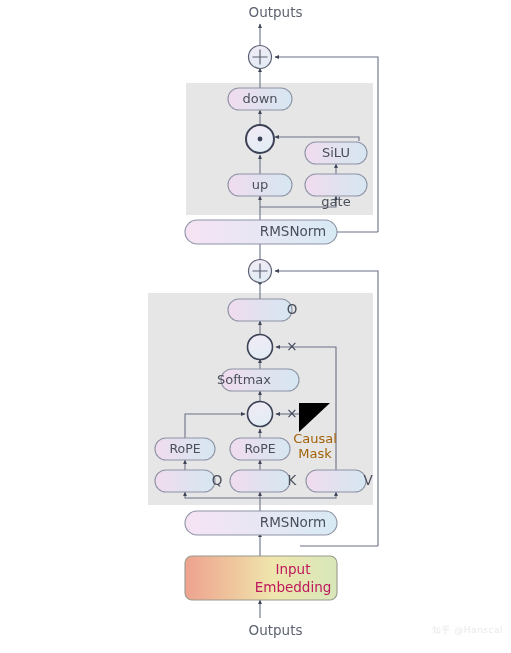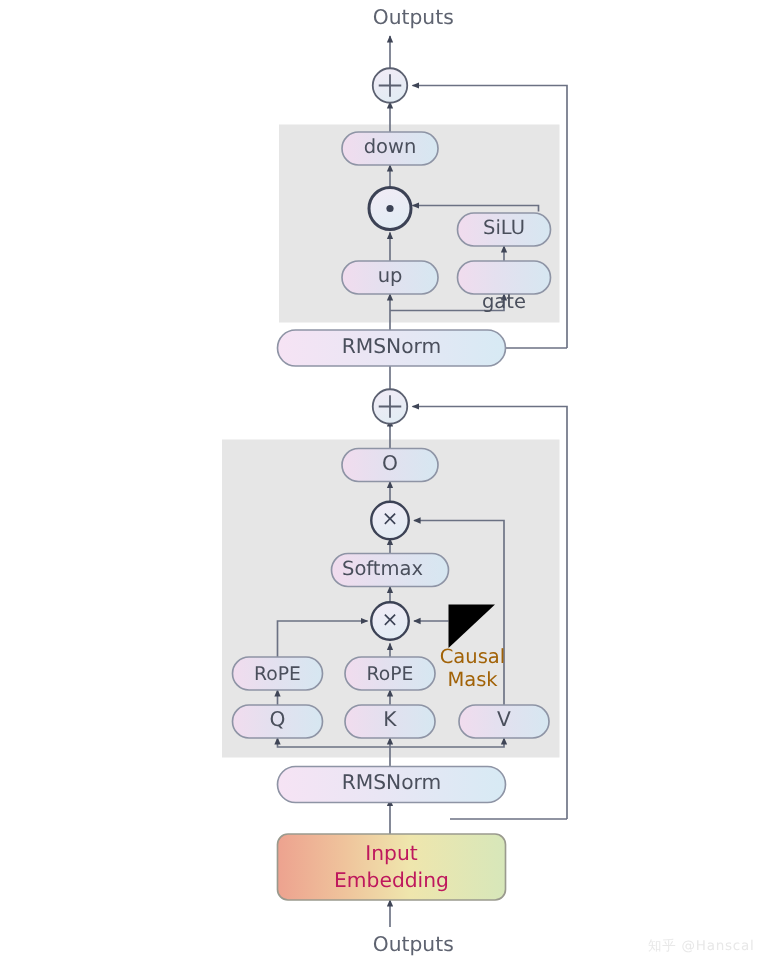--- a/index.html
+++ b/index.html
@@ -17,21 +17,21 @@
   .watermark{
     position:absolute;right:8px;bottom:16px;font-size:9px;
     color:#e8e8e8;letter-spacing:.5px;
   }
   .node-text{
     position:absolute;display:flex;align-items:center;justify-content:center;
     color:#4a4f5c;font-size:13px;pointer-events:none;white-space:pre;
     text-align:center;line-height:1.15;
   }
   .node-text.sm{font-size:12.5px;}
-  .node-text.big{font-size:13.5px;}
+  .node-text.big{font-size:13.5px;padding-left:32px;}
 </style>
 </head>
 <body>
 
 <svg id="diagram" viewBox="0 0 511 653" xmlns="http://www.w3.org/2000/svg">
   <defs>
     <linearGradient id="gPill" x1="0" y1="0" x2="1" y2="0">
       <stop offset="0%" stop-color="#f1dcee"></stop>
       <stop offset="42%" stop-color="#e4e0ef"></stop>
       <stop offset="100%" stop-color="#d6e7f1"></stop>
@@ -170,21 +170,21 @@
 <div class="node-text" style="left:228px;top:174px;width:64px;height:22px;">up</div>
 
 <div class="node-text" style="left:305px;top:191px;width:62px;height:22px;">gate</div>
 
 <div class="node-text big" style="left:185px;top:220px;width:152px;height:24px;">RMSNorm</div>
 
 <div class="node-text big" style="left:228px;top:299px;width:64px;height:22px;">O</div>
 
 <div class="node-text big" style="left:247px;top:336px;width:26px;height:22px;color:#3c4255;">×</div>
 
-<div class="node-text" style="left:216px;top:369px;width:78px;height:22px;">Softmax</div>
+<div class="node-text" style="left:205px;top:369px;width:78px;height:22px;">Softmax</div>
 
 <div class="node-text big" style="left:247px;top:403px;width:26px;height:22px;color:#3c4255;">×</div>
 
 <div class="node-text sm" style="left:155px;top:438px;width:60px;height:22px;">RoPE</div>
 
 <div class="node-text sm" style="left:230px;top:438px;width:60px;height:22px;">RoPE</div>
 
 <div class="node-text big" style="left:155px;top:470px;width:60px;height:22px;">Q</div>
 
 <div class="node-text big" style="left:230px;top:470px;width:60px;height:22px;">K</div>

